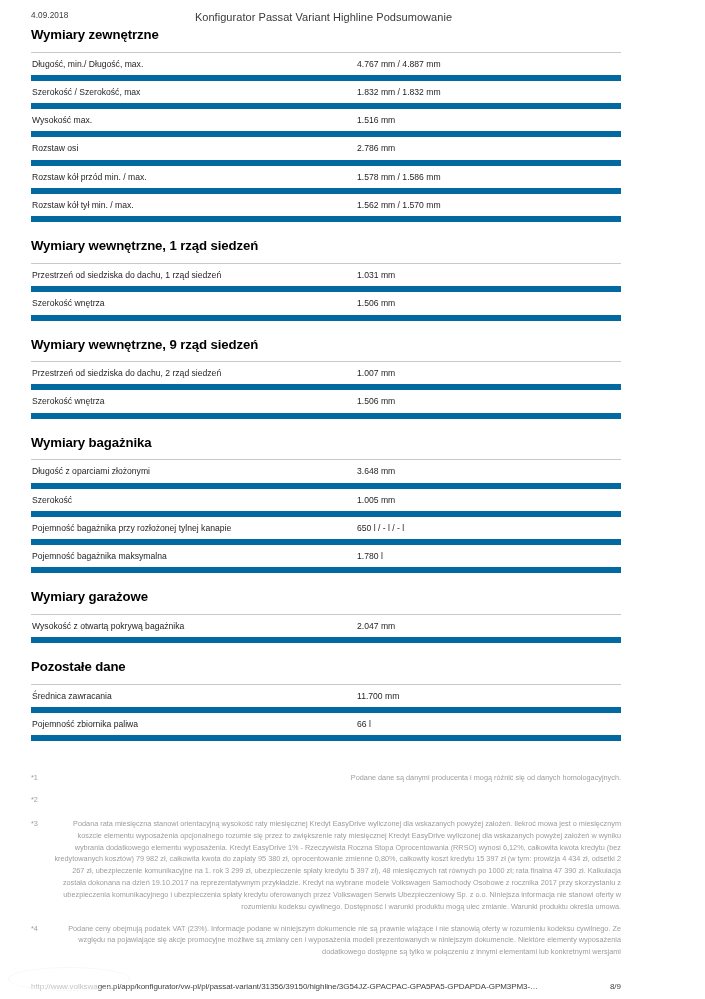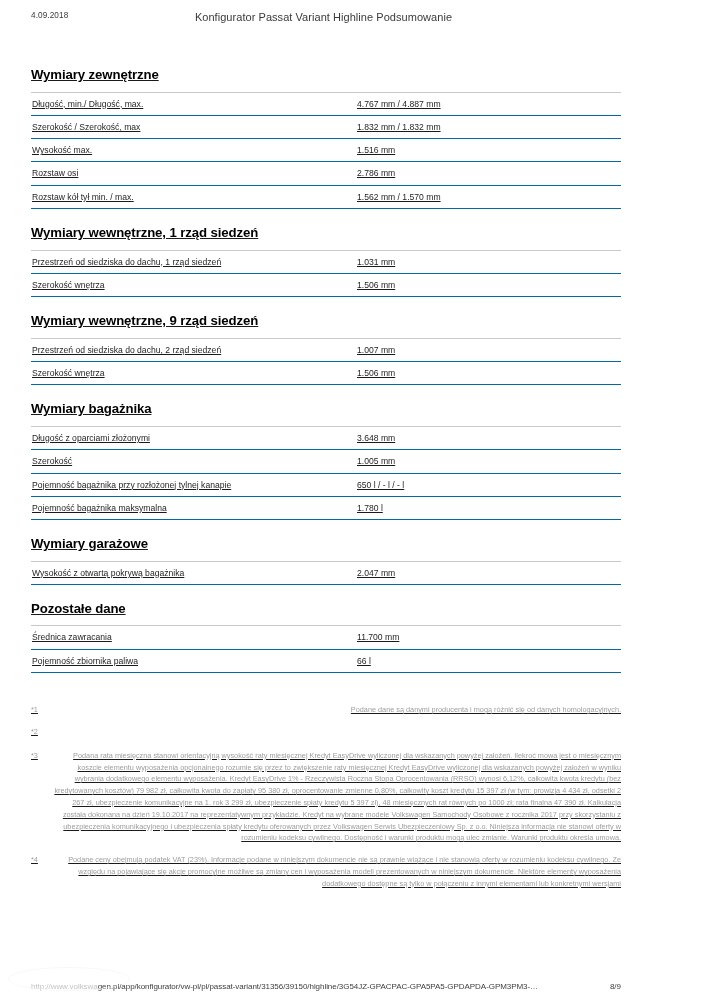--- a/index.html
+++ b/index.html
@@ -15,21 +15,20 @@
     color: #1a1a1a;
     overflow: hidden;
     position: relative;
   }
 
   .page {
     position: relative;
     width: 647px;
     height: 999px;
     box-sizing: border-box;
-    text-decoration: underline;
   }
 
   
   .page-header {
     position: relative;
     height: 28px;
     padding: 11px 26px 0 31px;
     box-sizing: border-box;
   }
   .hdr-date {
@@ -48,21 +47,20 @@
     text-align: center;
     font-size: 11px;
     color: #3a3a3a;
     letter-spacing: 0.05px;
   }
 
   
   .content {
     padding: 0 26px 8px 31px;
     box-sizing: border-box;
-    margin-top: 40px;
   }
 
   .section {
     margin: 0 0 0 0;
   }
   .section + .section {
     margin-top: 17px;
   }
   .section-title {
     font-size: 13.2px;
@@ -73,21 +71,21 @@
     padding: 0;
     line-height: 1.1;
   }
 
   .spec-table {
     width: 100%;
     border-collapse: collapse;
     border-top: 1px solid #c9c9c9;
   }
   .spec-table tr {
-    border-bottom: 1px solid #0369a1;
+    border-bottom: 6px solid #0369a1;
   }
   .spec-table td {
     padding: 6px 0 6px 0;
     font-size: 8.6px;
     color: #1f1f1f;
     vertical-align: middle;
     line-height: 1.2;
   }
   .spec-table td.label {
     width: 323px;
@@ -192,20 +190,24 @@
               </tr>
               <tr>
                 <td class="label">Wysokość max.</td>
                 <td class="value">1.516 mm</td>
               </tr>
               <tr>
                 <td class="label">Rozstaw osi</td>
                 <td class="value">2.786 mm</td>
               </tr>
               <tr>
+                <td class="label">Rozstaw kół przód min. / max.</td>
+                <td class="value">1.578 mm / 1.586 mm</td>
+              </tr>
+              <tr>
                 <td class="label">Rozstaw kół tył min. / max.</td>
                 <td class="value">1.562 mm / 1.570 mm</td>
               </tr>
             </tbody>
           </table>
         </div>
         <div class="section">
           <h2 class="section-title">Wymiary wewnętrzne, 1 rząd siedzeń</h2>
           <table class="spec-table">
             <tbody>

